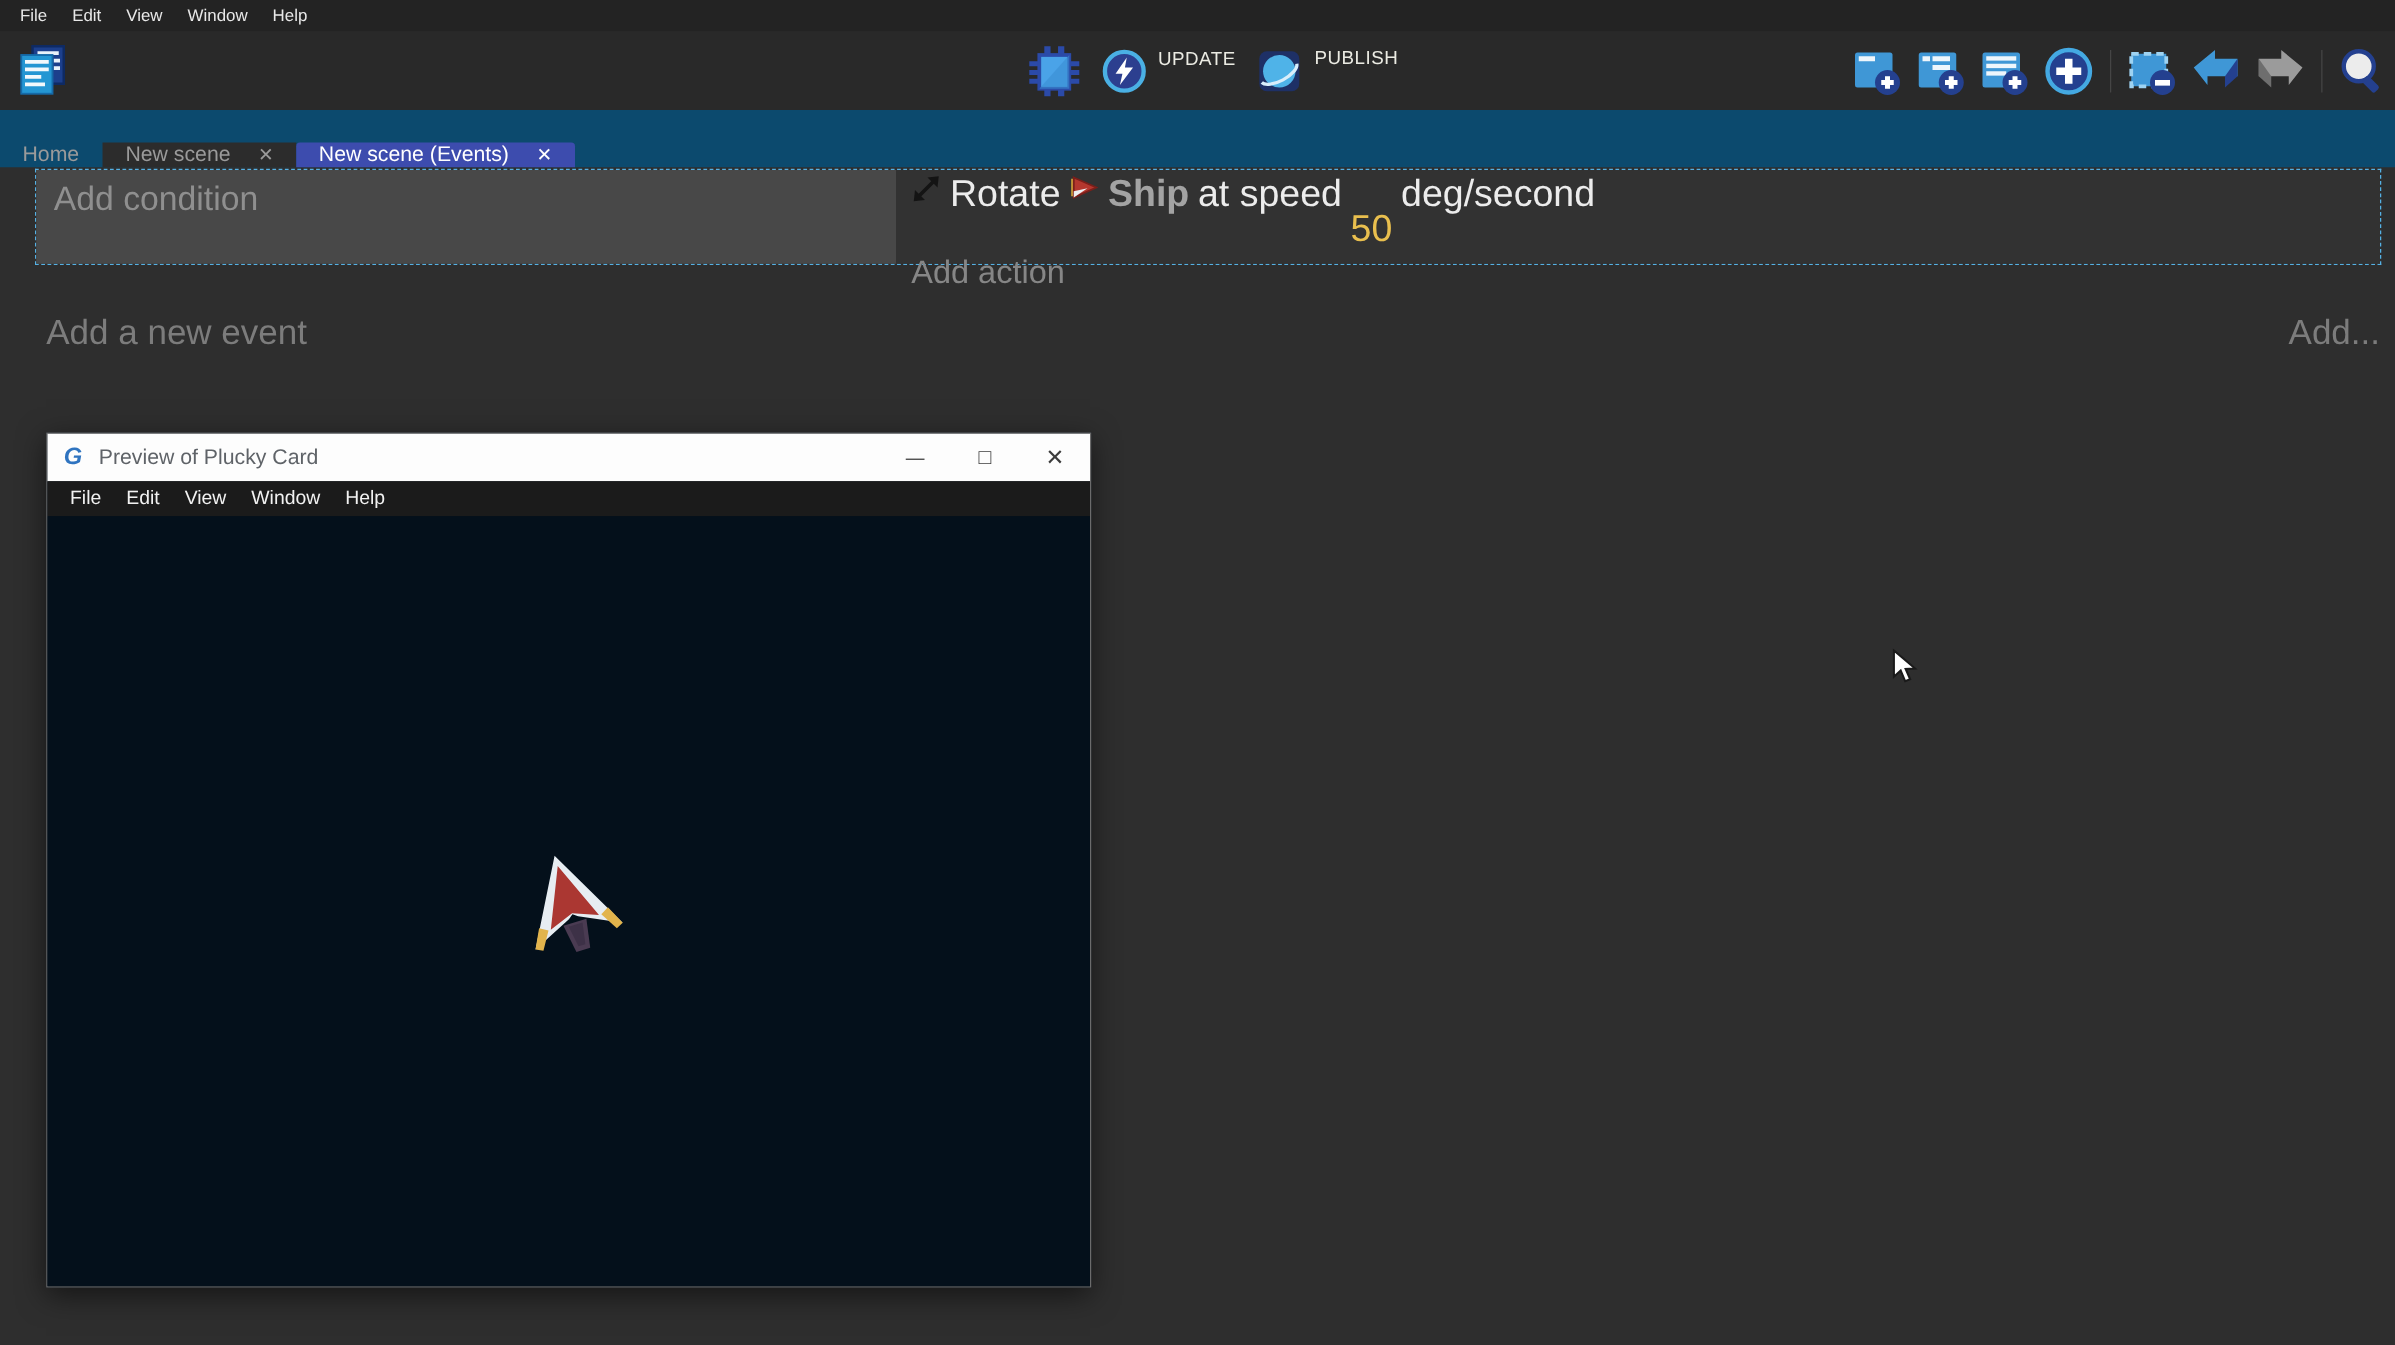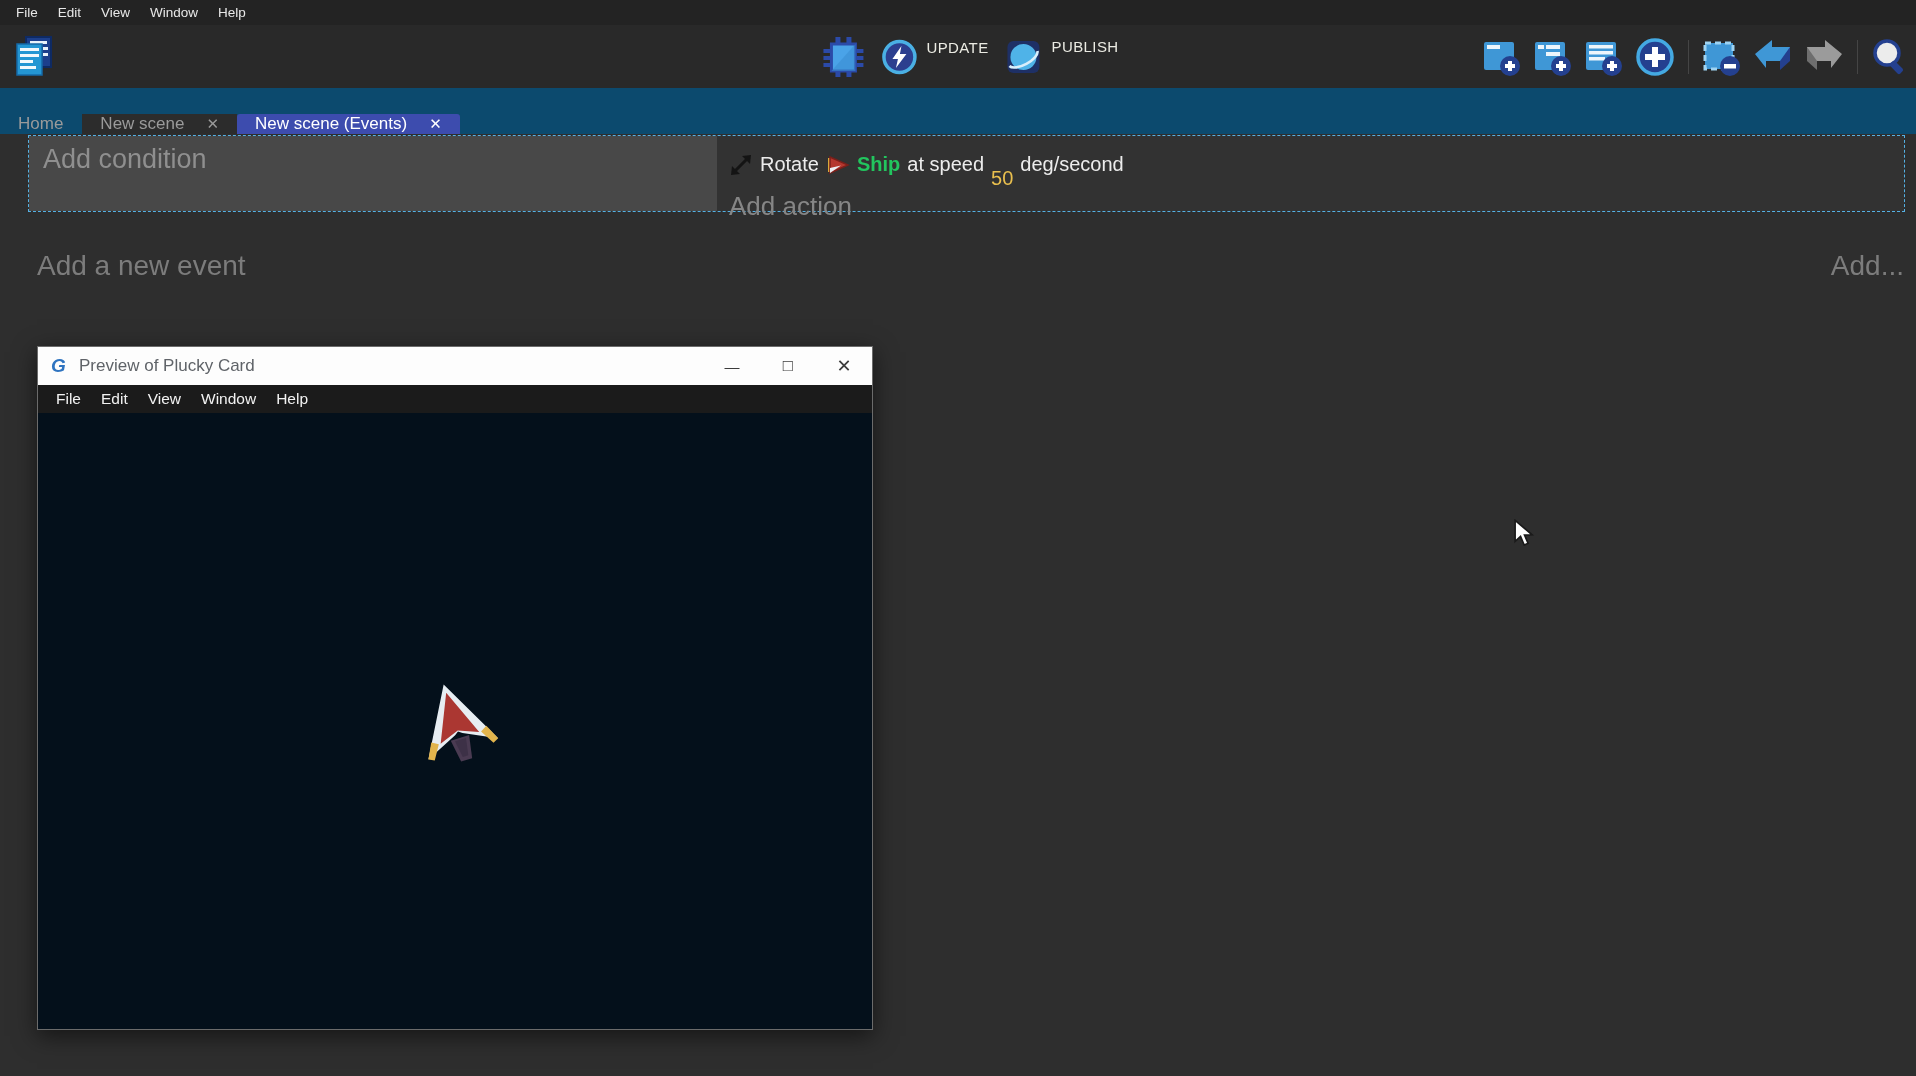--- a/index.html
+++ b/index.html
@@ -49,22 +49,22 @@
   .events { position:absolute; top:134px; left:0; right:0; bottom:0; background:#2e2e2e; }
   .event-row {
     position:absolute; left:28px; right:11px; top:1px; height:77px;
     border:1px dashed #55b1e4; display:flex;
   }
   .conditions {
     width:688px; background:#484848; padding:8px 14px;
     font-size:27px; color:#8f8f8f;
   }
   .actions { flex:1; background:#323232; padding:3px 10px 0 12px; }
-  .action-line { display:flex; align-items:center; gap:7px; font-size:20px; color:#ececec; white-space:nowrap; }
-  .obj-name { color:#22c55e; font-weight:bold; }
+  .action-line { display:flex; align-items:flex-start; gap:7px; font-size:30px; color:#ececec; white-space:nowrap; }
+  .obj-name { color:#a3a3a3; font-weight:bold; }
   .num-val  { color:#e9bf4e;margin-top:28px; }
   .add-action { font-size:26px; color:#868686; margin-top:1px; }
   .footer-row {
     position:absolute; left:37px; right:12px; top:88px;
     display:flex; justify-content:space-between;
     font-size:28px; color:#7c7c7c;margin-top:28px;
   }
   .footer-row span { cursor:pointer; }
   
   .preview {

